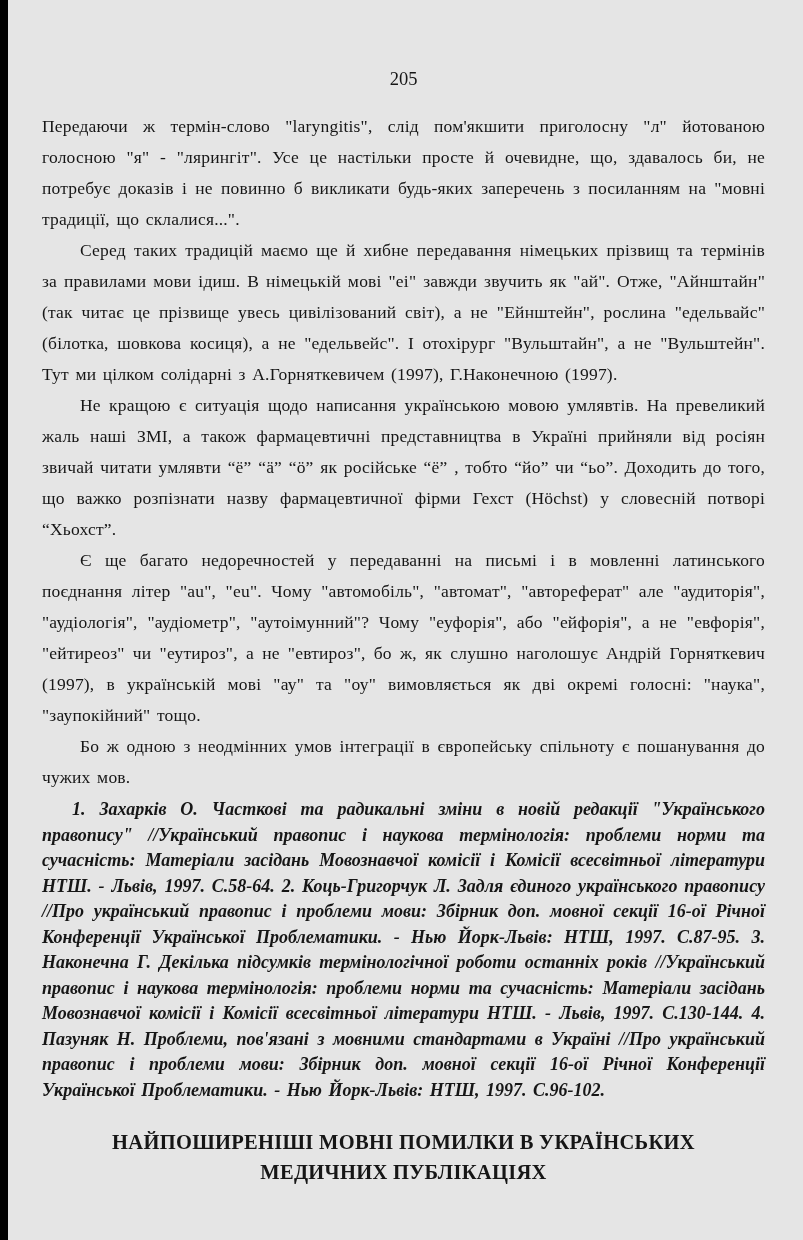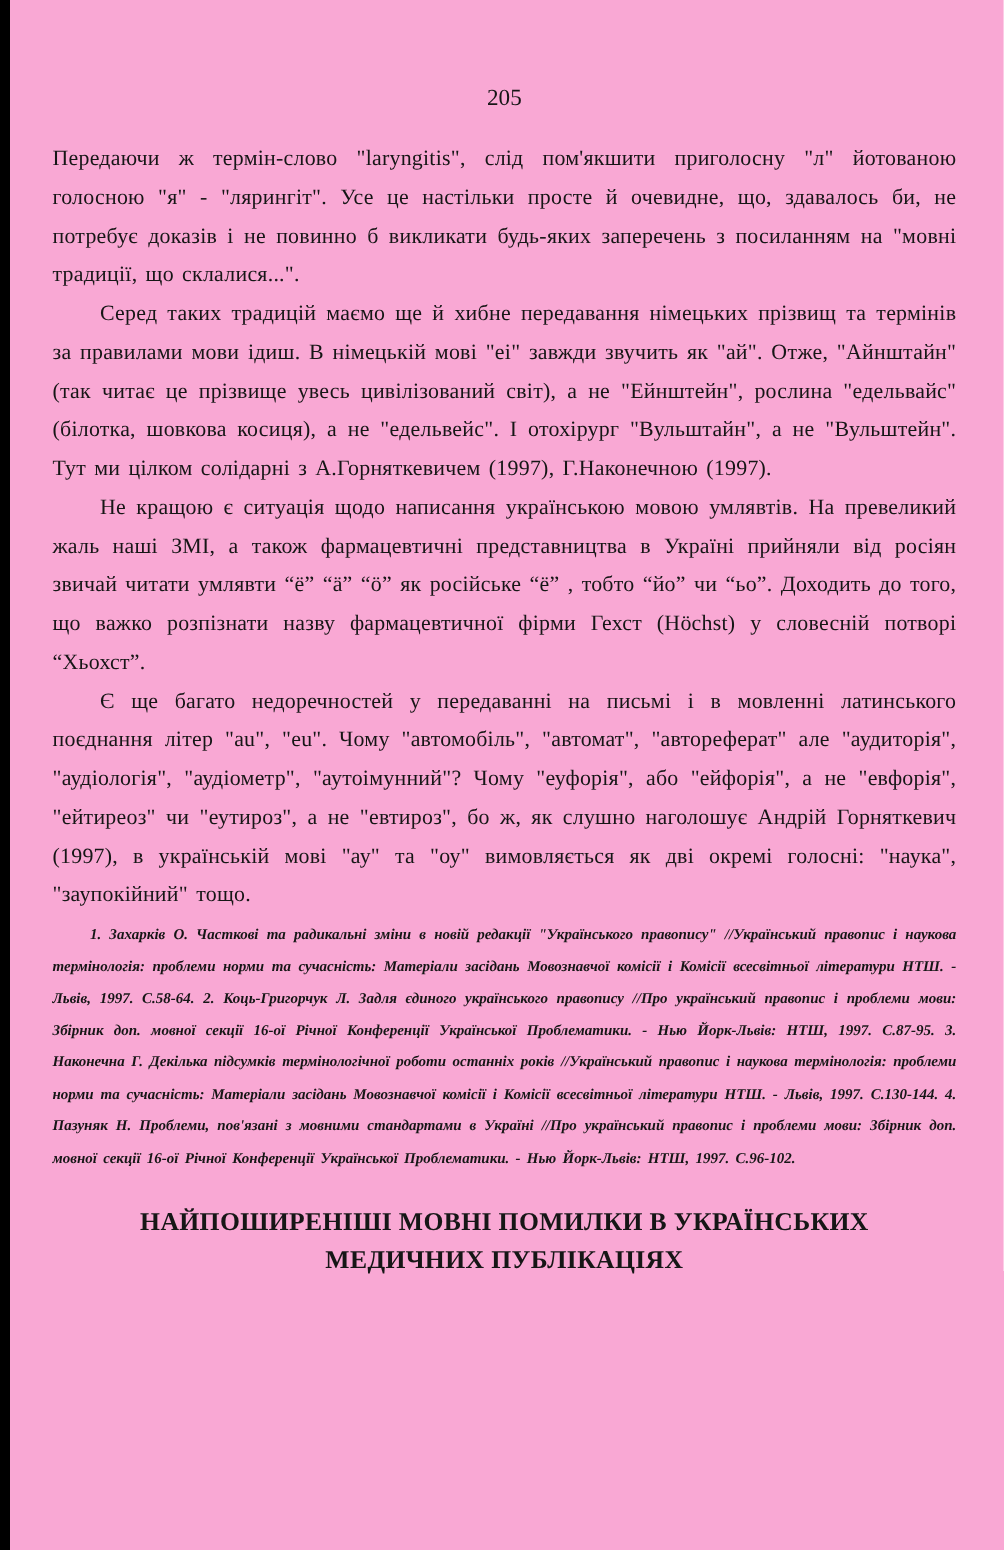--- a/index.html
+++ b/index.html
@@ -4,21 +4,21 @@
 <style>
   html, body {
     margin: 0;
     padding: 0;
     background: #ffffff;
   }
   .page {
     position: relative;
     width: 803px;
     height: 1240px;
-    background: #f9a8d4;
+    background: #e5e5e5;
     overflow: hidden;
     font-family: "Liberation Serif", "DejaVu Serif", serif;
     color: #161616;
   }
   .scan-edge {
     position: absolute;
     left: 0;
     top: 0;
     width: 8px;
     height: 1240px;
@@ -42,21 +42,21 @@
     margin: 0;
     font-size: 17.5px;
     line-height: 31px;
     text-align: justify;
     letter-spacing: 0.2px;
     word-spacing: 2px;
   }
   p.body.indent { text-indent: 38px; }
   p.refs {
     margin: 4px 0 0 0;
-    font-size: 12px;
+    font-size: 18px;
     line-height: 25.5px;
     font-style: italic;
     font-weight: bold;
     text-align: justify;
     text-indent: 30px;
     word-spacing: 2px;
   }
   h1.article-title {
     margin: 24px auto 0 auto;
     max-width: 600px;
@@ -79,19 +79,20 @@
 
     <p class="body">Передаючи ж термін-слово "laryngitis", слід пом'якшити приголосну "л" йотованою голосною "я" - "лярингіт". Усе це настільки просте й очевидне, що, здавалось би, не потребує доказів і не повинно б викликати будь-яких заперечень з посиланням на "мовні традиції, що склалися...".</p>
 
     <p class="body indent">Серед таких традицій маємо ще й хибне передавання німецьких прізвищ та термінів за правилами мови ідиш. В німецькій мові "ei" завжди звучить як "ай". Отже, "Айнштайн" (так читає це прізвище увесь цивілізований світ), а не "Ейнштейн", рослина "едельвайс" (білотка, шовкова косиця), а не "едельвейс". І отохірург "Вульштайн", а не "Вульштейн". Тут ми цілком солідарні з А.Горняткевичем (1997), Г.Наконечною (1997).</p>
 
     <p class="body indent">Не кращою є ситуація щодо написання українською мовою умлявтів. На превеликий жаль наші ЗМІ, а також фармацевтичні представництва в Україні прийняли від росіян звичай читати умлявти “ё” “ä” “ö” як російське “ё” , тобто “йо” чи “ьо”. Доходить до того, що важко розпізнати назву фармацевтичної фірми Гехст (Höchst) у словесній потворі “Хьохст”.</p>
 
     <p class="body indent">Є ще багато недоречностей у передаванні на письмі і в мовленні латинського поєднання літер "au", "eu". Чому "автомобіль", "автомат", "автореферат" але "аудиторія", "аудіологія", "аудіометр", "аутоімунний"? Чому "еуфорія", або "ейфорія", а не "евфорія", "ейтиреоз" чи "еутироз", а не "евтироз", бо ж, як слушно наголошує Андрій Горняткевич (1997), в українській мові "ау" та "оу" вимовляється як дві окремі голосні: "наука", "заупокійний" тощо.</p>
 
 
+    <p class="body indent">Бо ж одною з неодмінних умов інтеграції в європейську спільноту є пошанування до чужих мов.</p>
 
     <p class="refs">1. Захарків О. Часткові та радикальні зміни в новій редакції "Українського правопису" //Український правопис і наукова термінологія: проблеми норми та сучасність: Матеріали засідань Мовознавчої комісії і Комісії всесвітньої літератури НТШ. - Львів, 1997. С.58-64. 2. Коць-Григорчук Л. Задля єдиного українського правопису //Про український правопис і проблеми мови: Збірник доп. мовної секції 16-ої Річної Конференції Української Проблематики. - Нью Йорк-Львів: НТШ, 1997. С.87-95. 3. Наконечна Г. Декілька підсумків термінологічної роботи останніх років //Український правопис і наукова термінологія: проблеми норми та сучасність: Матеріали засідань Мовознавчої комісії і Комісії всесвітньої літератури НТШ. - Львів, 1997. С.130-144. 4. Пазуняк Н. Проблеми, пов'язані з мовними стандартами в Україні //Про український правопис і проблеми мови: Збірник доп. мовної секції 16-ої Річної Конференції Української Проблематики. - Нью Йорк-Львів: НТШ, 1997. С.96-102.</p>
 
     <h1 class="article-title">НАЙПОШИРЕНІШІ МОВНІ ПОМИЛКИ В УКРАЇНСЬКИХ МЕДИЧНИХ ПУБЛІКАЦІЯХ</h1>
 
   </div>
 </div>
 
 </body></html>

